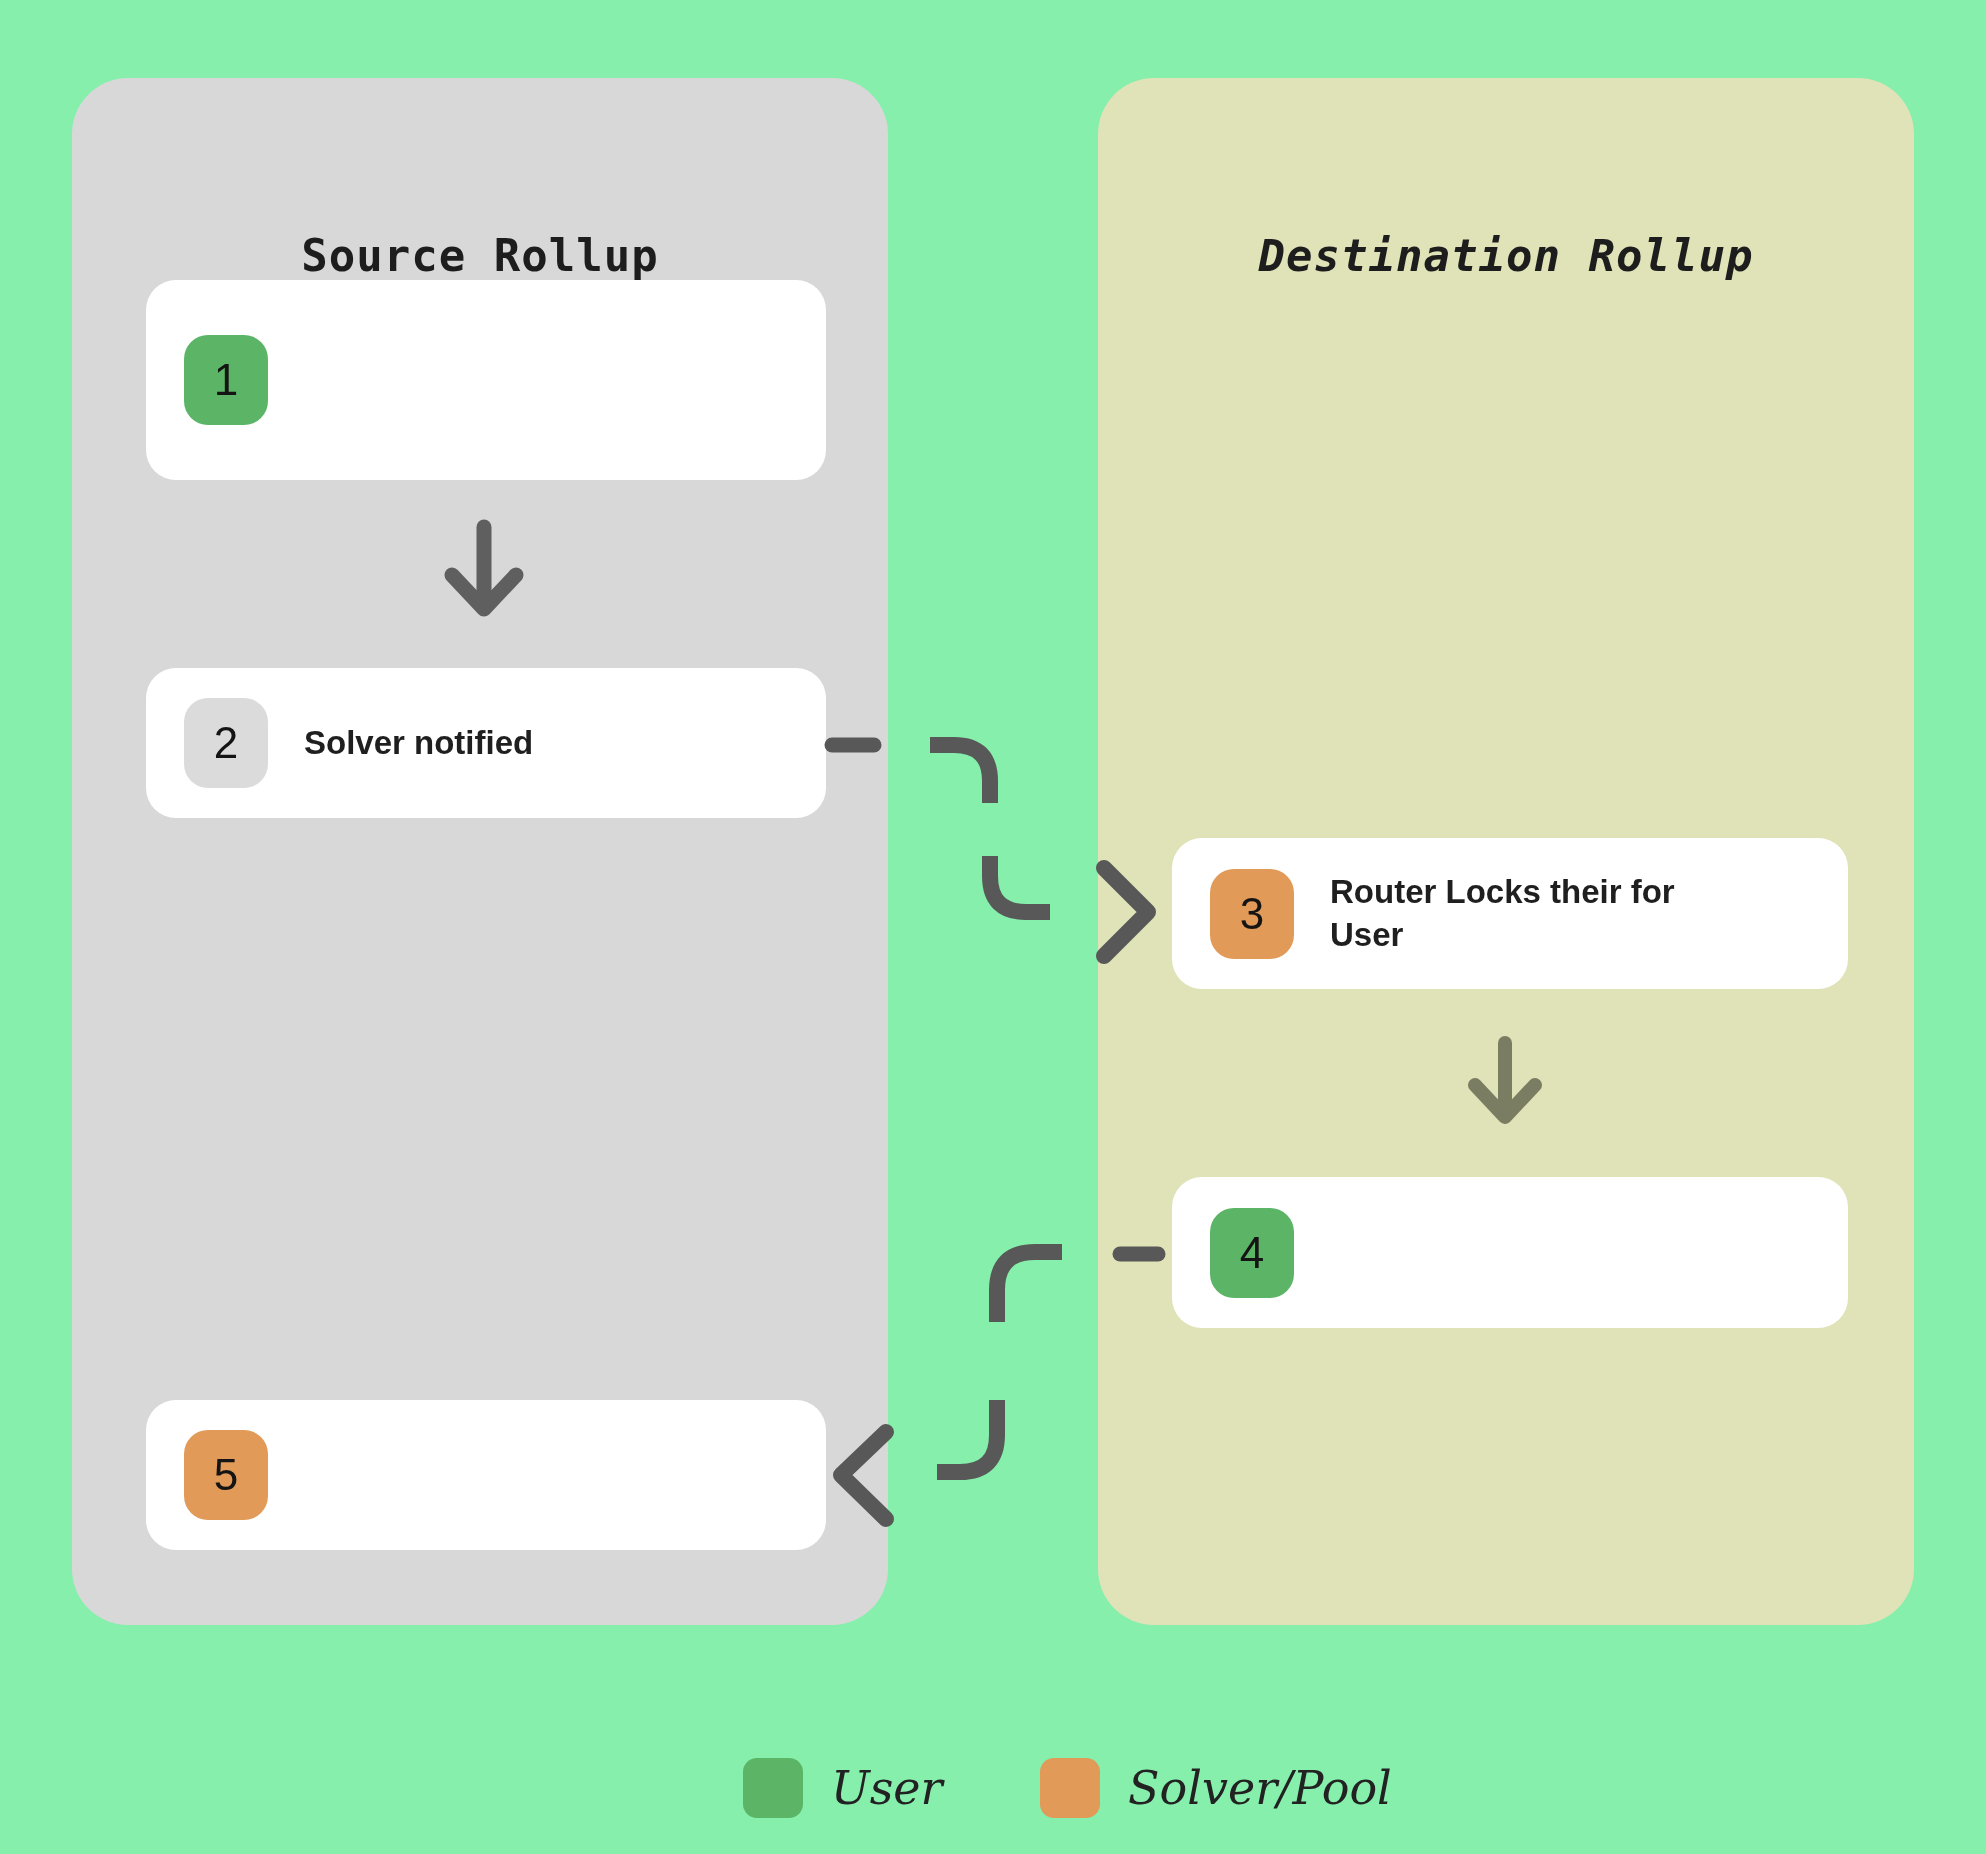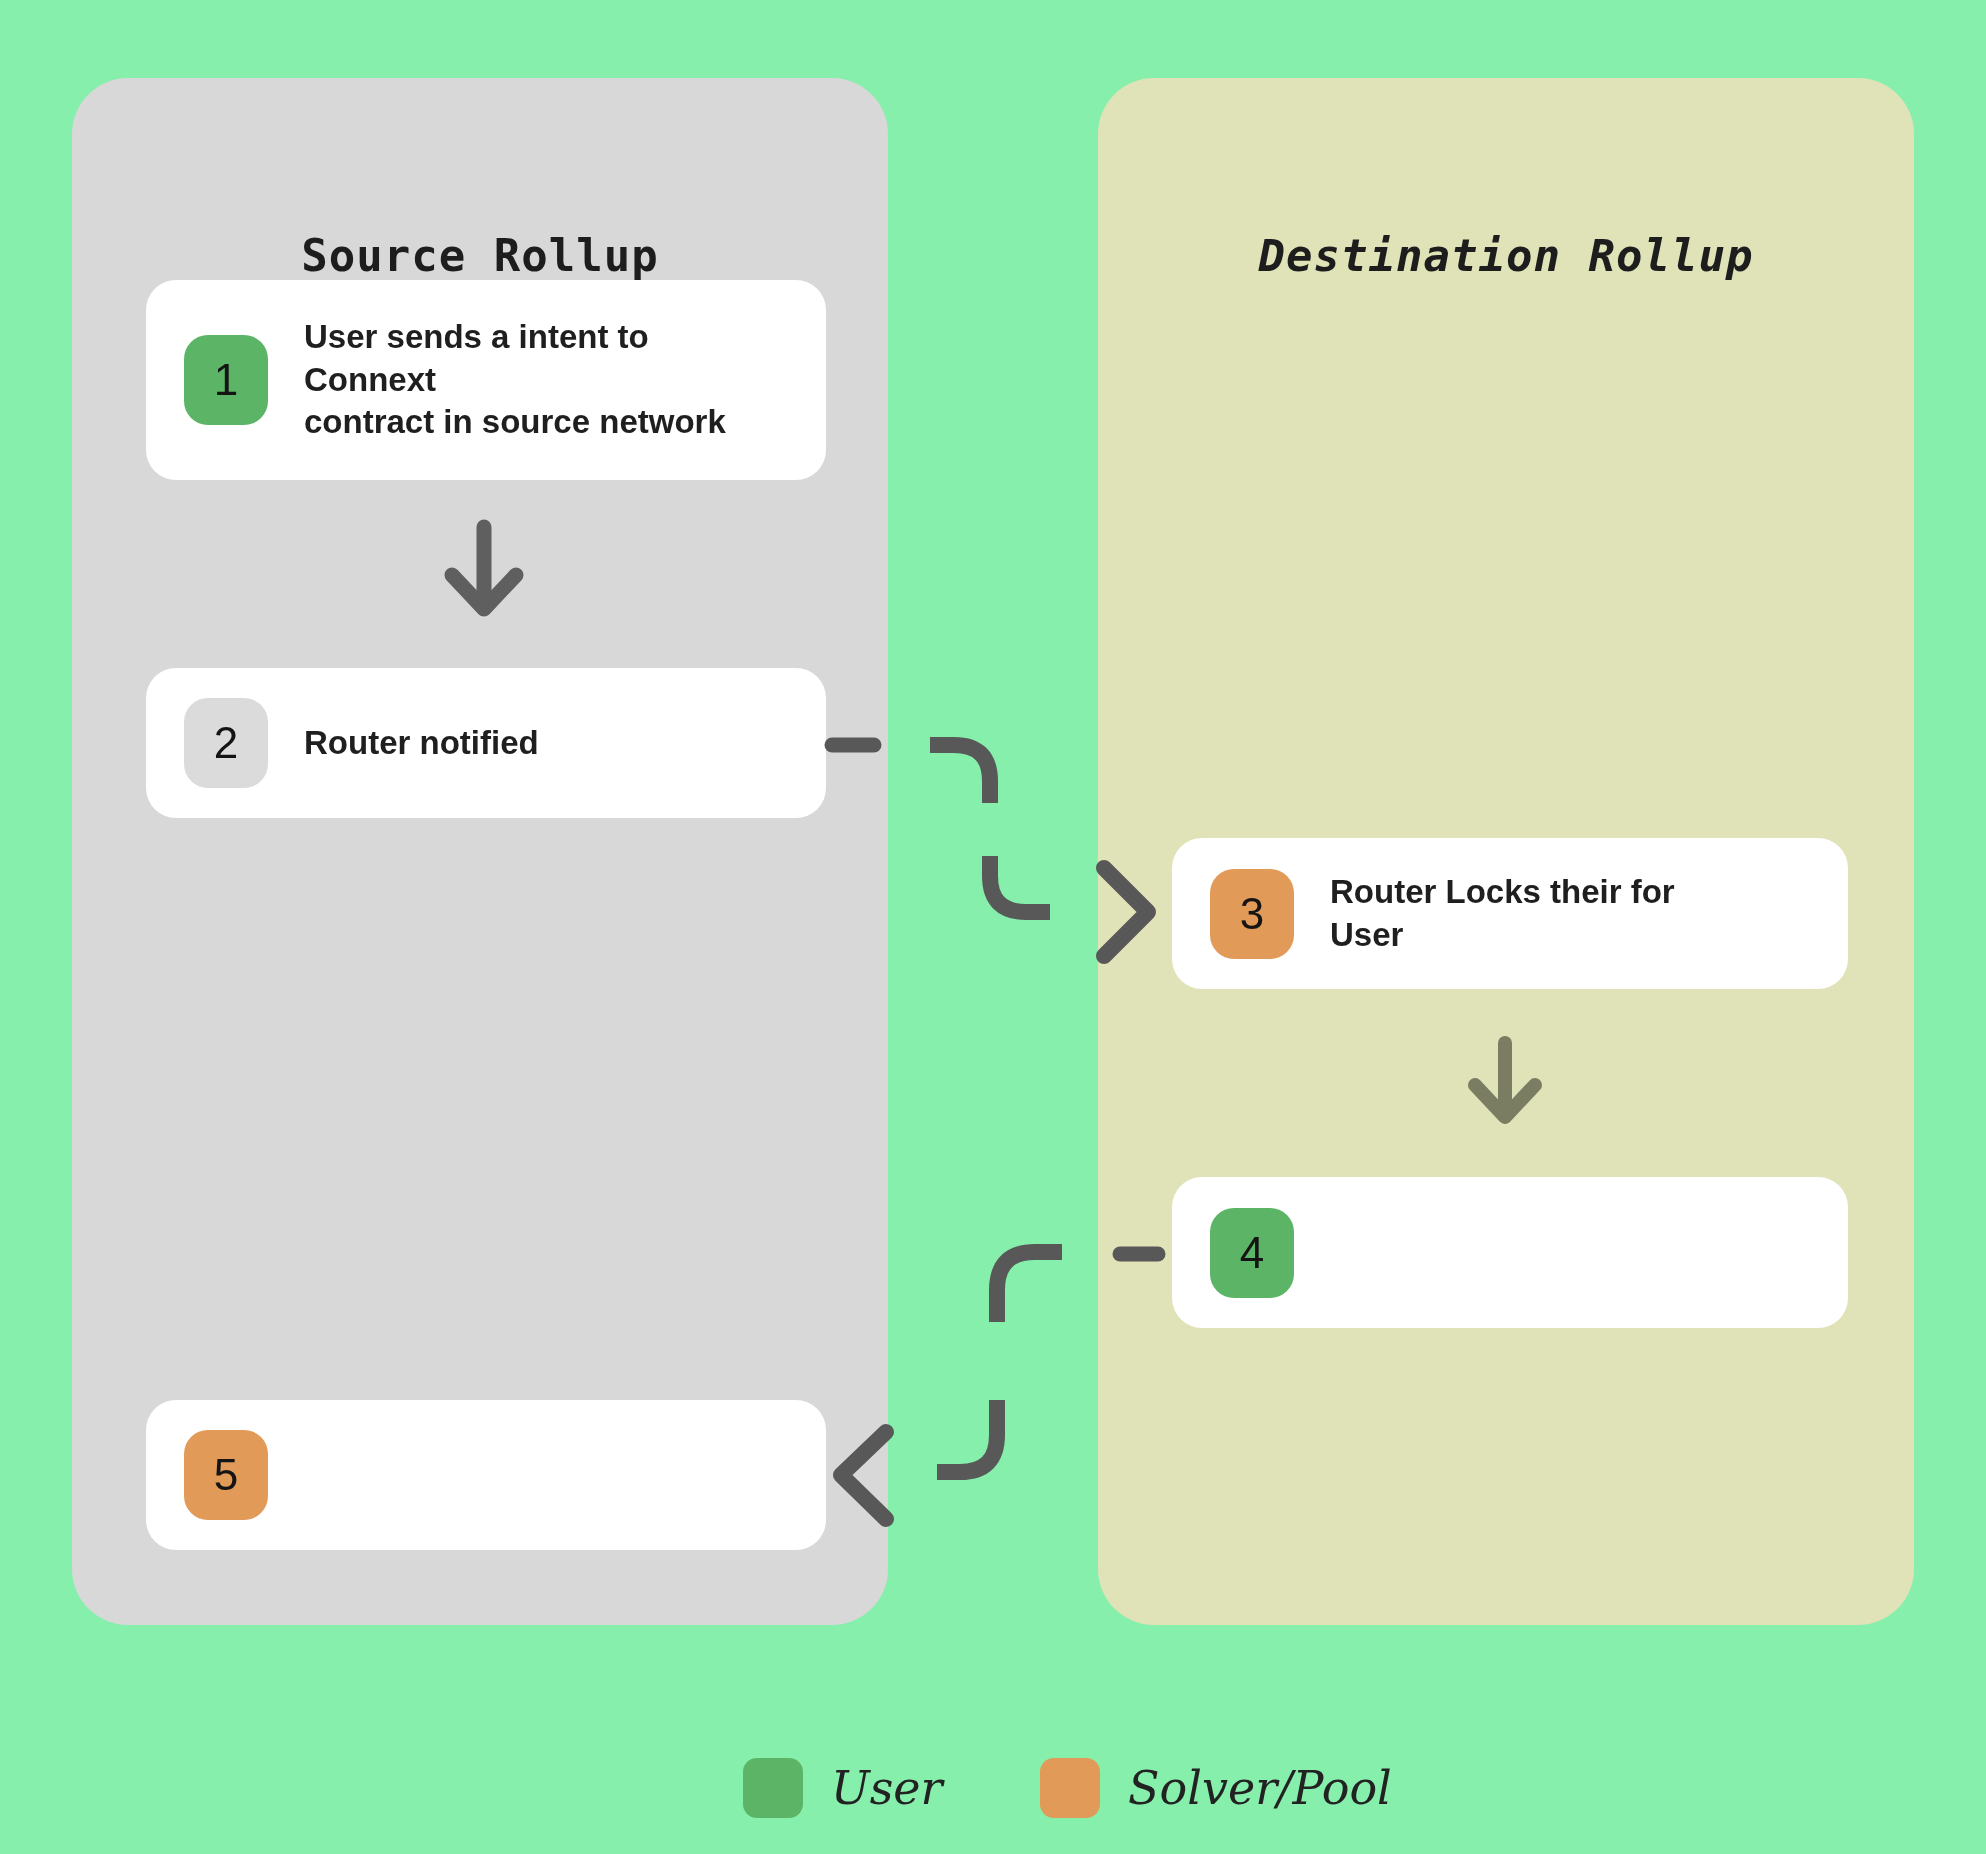--- a/index.html
+++ b/index.html
@@ -77,30 +77,27 @@
     <div class="panel-title">Source Rollup</div>
   </div>
   <div class="panel dest">
     <div class="panel-title">Destination Rollup</div>
   </div>
 
   <div class="card c1">
     <div class="badge" style="background: rgb(92, 181, 102);">
         <span>1</span>
       </div>
-    <div class="card-text">User sends a intent to
-Connext
-contract in source network</div>
   </div>
 
   <div class="card c2">
     <div class="badge" style="background: rgb(219, 219, 219);">
         <span>2</span>
       </div>
-    <div class="card-text">Router notified</div>
+    <div class="card-text">Solver notified</div>
   </div>
 
   <div class="card c3">
     <div class="badge" style="background: rgb(225, 154, 88);">
         <span>3</span>
       </div>
     <div class="card-text">Router Locks their for
 User</div>
   </div>
 

